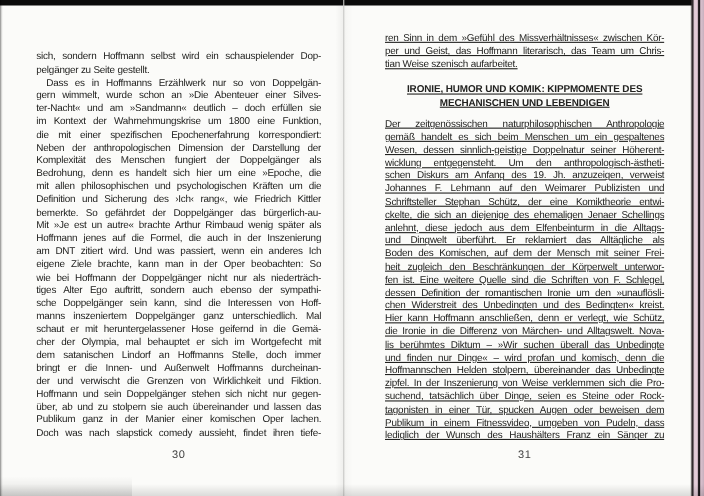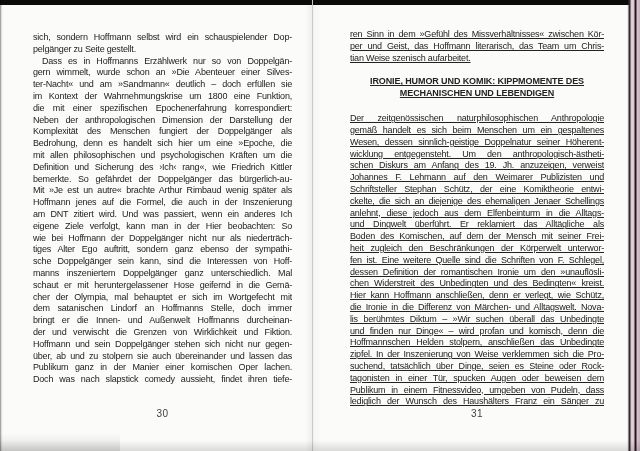--- a/index.html
+++ b/index.html
@@ -35,31 +35,31 @@
   .corner-shade{position:absolute;left:0;bottom:0;width:120px;height:18px;
     background:linear-gradient(to bottom, rgba(0,0,0,0), rgba(0,0,0,0.10));}
 
   
   .page-text{
     position:absolute;
     font-size:9px;
     letter-spacing:-0.2px;
     line-height:11.8px;
   }
-  .page-text.left{left:33px;top:32px;width:259px;}
+  .page-text.left{left:33px;top:46px;width:259px;}
   .page-text.right{left:350px;top:29px;width:254px;text-decoration:underline;}
   .line{
     text-align:justify;
     text-align-last:justify;
     height:11.8px;
     overflow:hidden;
   }
   .line.indent{text-indent:9px;}
   .line.par-end{text-align-last:left;}
-  .heading{margin:12px 0 14px;}
+  .heading{margin:12px 0 8px;}
   .heading-line{
     text-align:center;
     font-weight:700;
     height:11.4px;
     line-height:11.4px;
     letter-spacing:-0.1px;
   }
   .page-number{
     position:absolute;top:408px;
     text-align:center;
@@ -90,23 +90,23 @@
       <div class="line">die mit einer spezifischen Epochenerfahrung korrespondiert:</div>
       <div class="line">Neben der anthropologischen Dimension der Darstellung der</div>
       <div class="line">Komplexität des Menschen fungiert der Doppelgänger als</div>
       <div class="line">Bedrohung, denn es handelt sich hier um eine »Epoche, die</div>
       <div class="line">mit allen philosophischen und psychologischen Kräften um die</div>
       <div class="line">Definition und Sicherung des ›Ich‹ rang«, wie Friedrich Kittler</div>
       <div class="line">bemerkte. So gefährdet der Doppelgänger das bürgerlich-au-</div>
       <div class="line">Mit »Je est un autre« brachte Arthur Rimbaud wenig später als</div>
       <div class="line">Hoffmann jenes auf die Formel, die auch in der Inszenierung</div>
       <div class="line">am DNT zitiert wird. Und was passiert, wenn ein anderes Ich</div>
-      <div class="line">eigene Ziele verfolgt, kann man in der Hier beobachten: So</div>
+      <div class="line">eigene Ziele brachte, kann man in der Oper beobachten: So</div>
       <div class="line">wie bei Hoffmann der Doppelgänger nicht nur als niederträch-</div>
-      <div class="line">tiges Alter Ego auftritt, sondern ganz ebenso der sympathi-</div>
+      <div class="line">tiges Alter Ego auftritt, sondern auch ebenso der sympathi-</div>
       <div class="line">sche Doppelgänger sein kann, sind die Interessen von Hoff-</div>
       <div class="line">manns inszeniertem Doppelgänger ganz unterschiedlich. Mal</div>
       <div class="line">schaut er mit heruntergelassener Hose geifernd in die Gemä-</div>
       <div class="line">cher der Olympia, mal behauptet er sich im Wortgefecht mit</div>
       <div class="line">dem satanischen Lindorf an Hoffmanns Stelle, doch immer</div>
       <div class="line">bringt er die Innen- und Außenwelt Hoffmanns durcheinan-</div>
       <div class="line">der und verwischt die Grenzen von Wirklichkeit und Fiktion.</div>
       <div class="line">Hoffmann und sein Doppelgänger stehen sich nicht nur gegen-</div>
       <div class="line">über, ab und zu stolpern sie auch übereinander und lassen das</div>
       <div class="line">Publikum ganz in der Manier einer komischen Oper lachen.</div>
@@ -134,21 +134,21 @@
       <div class="line">und Dingwelt überführt. Er reklamiert das Alltägliche als</div>
       <div class="line">Boden des Komischen, auf dem der Mensch mit seiner Frei-</div>
       <div class="line">heit zugleich den Beschränkungen der Körperwelt unterwor-</div>
       <div class="line">fen ist. Eine weitere Quelle sind die Schriften von F. Schlegel,</div>
       <div class="line">dessen Definition der romantischen Ironie um den »unauflösli-</div>
       <div class="line">chen Widerstreit des Unbedingten und des Bedingten« kreist.</div>
       <div class="line">Hier kann Hoffmann anschließen, denn er verlegt, wie Schütz,</div>
       <div class="line">die Ironie in die Differenz von Märchen- und Alltagswelt. Nova-</div>
       <div class="line">lis berühmtes Diktum – »Wir suchen überall das Unbedingte</div>
       <div class="line">und finden nur Dinge« – wird profan und komisch, denn die</div>
-      <div class="line">Hoffmannschen Helden stolpern, anschließen das Unbedingte</div>
+      <div class="line">Hoffmannschen Helden stolpern, übereinander das Unbedingte</div>
       <div class="line">zipfel. In der Inszenierung von Weise verklemmen sich die Pro-</div>
       <div class="line">suchend, tatsächlich über Dinge, seien es Steine oder Rock-</div>
       <div class="line">tagonisten in einer Tür, spucken Augen oder beweisen dem</div>
       <div class="line">Publikum in einem Fitnessvideo, umgeben von Pudeln, dass</div>
       <div class="line">lediglich der Wunsch des Haushälters Franz ein Sänger zu</div>
     </div>
   <div class="page-number right">31</div>
 
   <div class="corner-shade"></div>
   <div class="bottom-shade"></div>

